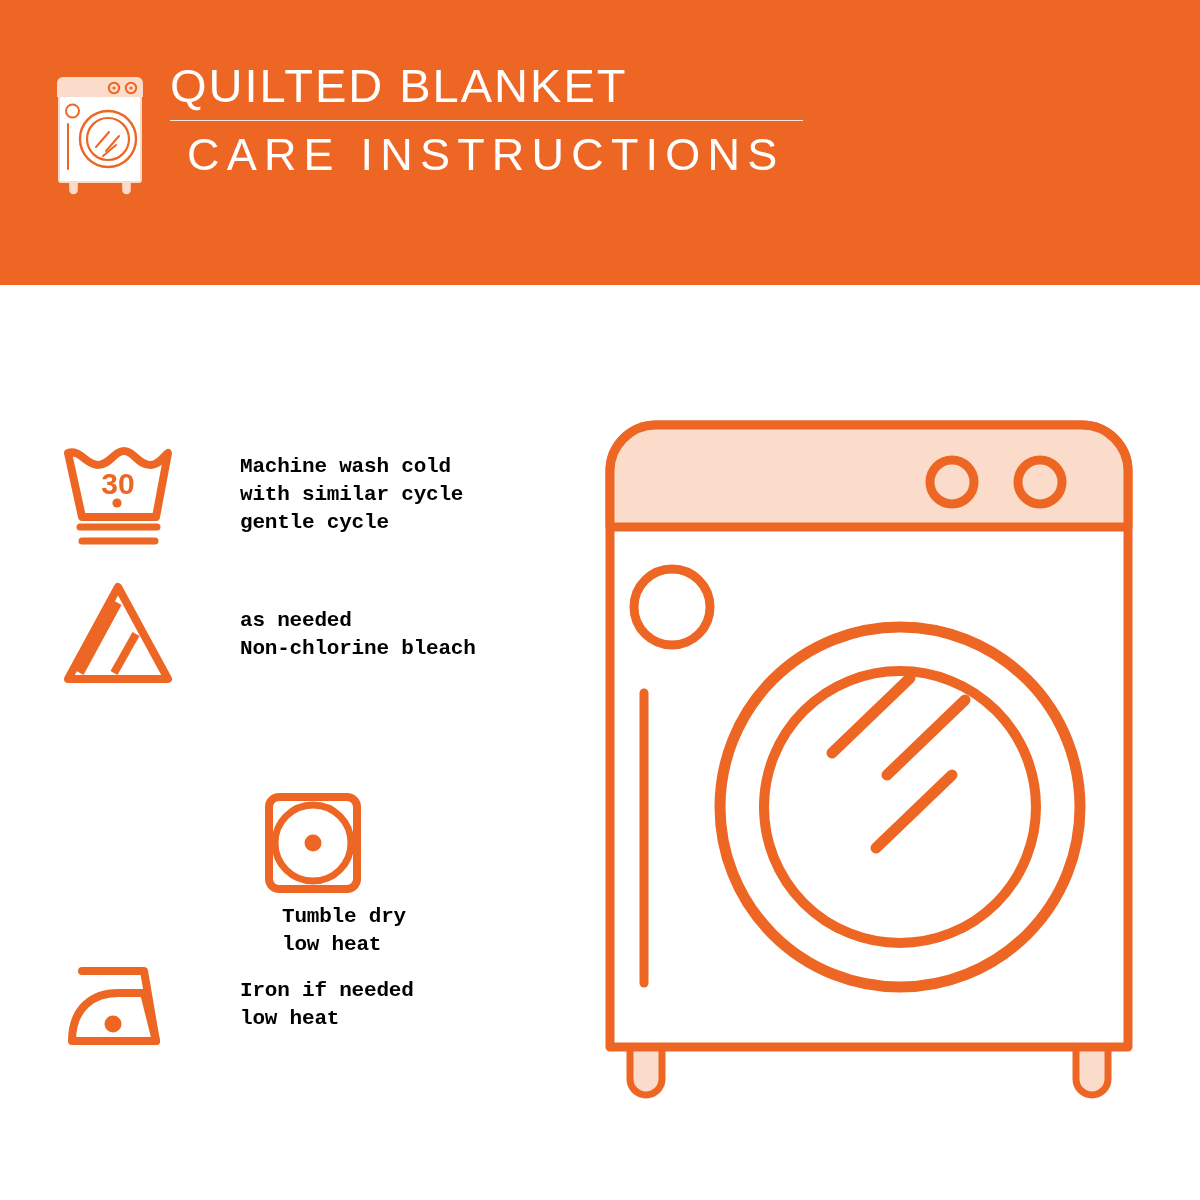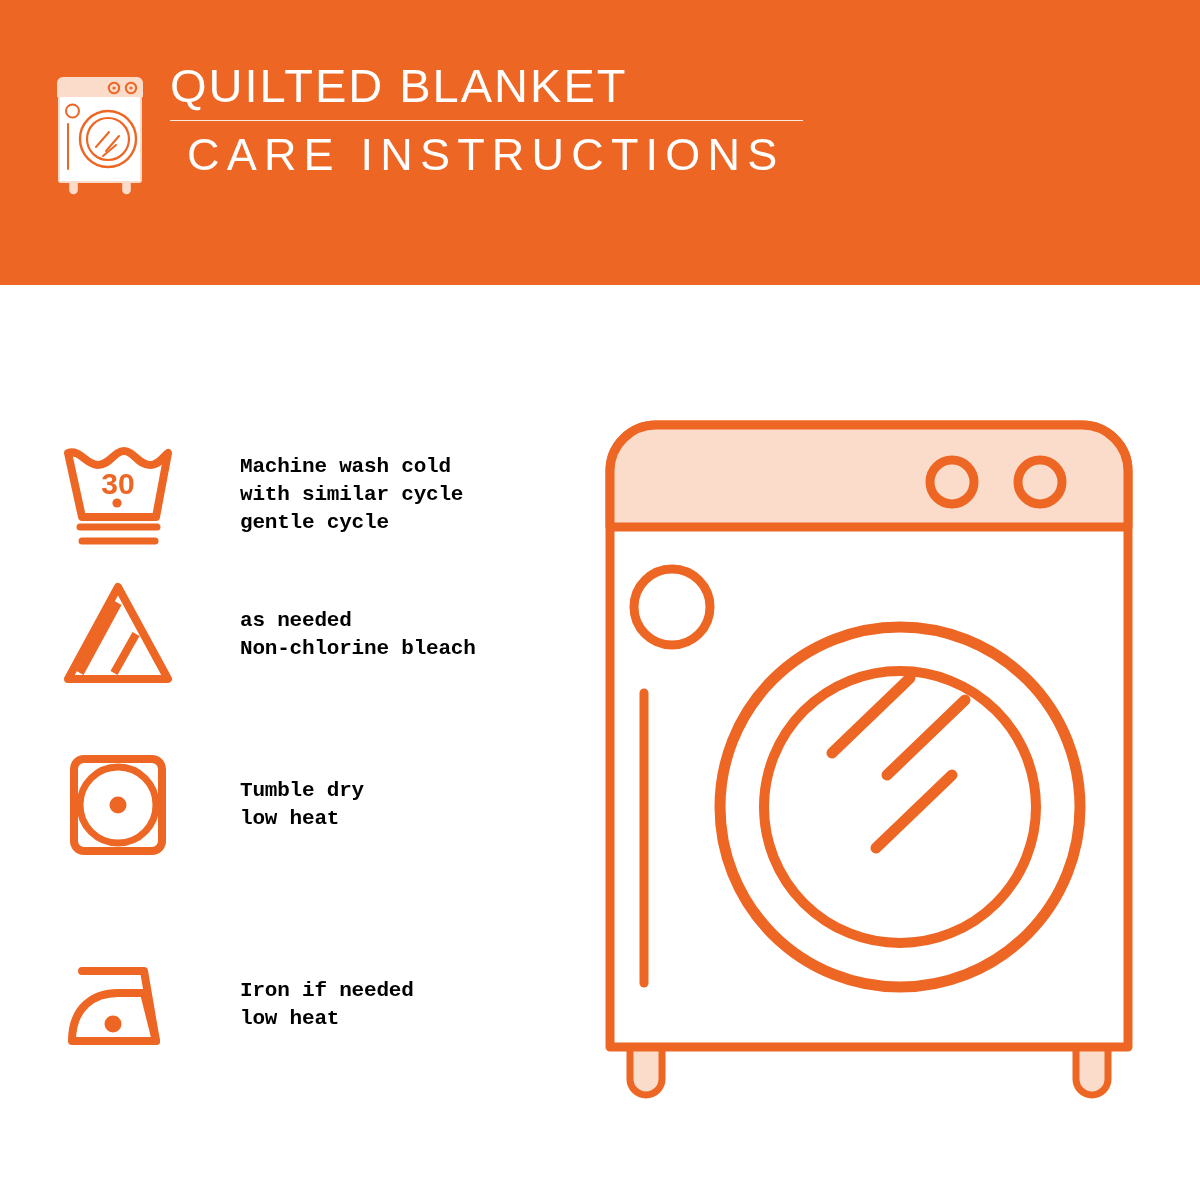--- a/index.html
+++ b/index.html
@@ -91,21 +91,21 @@
   }
   .care-row {
     position: absolute;
     left: 58px;
     display: flex;
     align-items: center;
     width: 520px;
   }
   .care-row-0 { top: 118px; margin-top: 32px; }
   .care-row-1 { top: 290px; }
-  .care-row-2 { top: 460px; }
+  .care-row-2 { top: 498px; flex-direction: column; }
   .care-row-3 { top: 660px; }
 
   .care-icon {
     width: 130px;
     height: 120px;
     flex: 0 0 auto;
     display: flex;
     align-items: center;
     justify-content: flex-start;
   }

